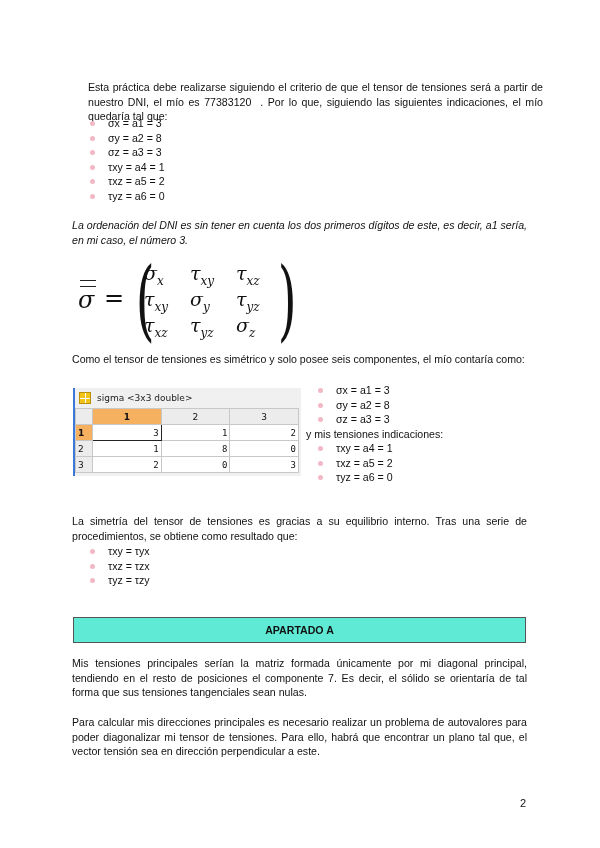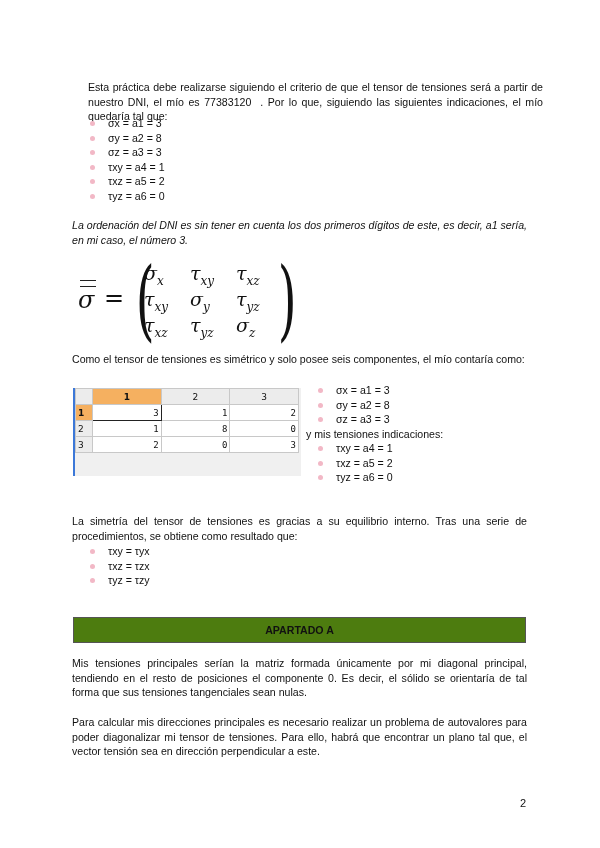--- a/index.html
+++ b/index.html
@@ -31,21 +31,21 @@
     .ml-icon::after { content:""; position:absolute; left:0; top:5px; width:10px; height:1px; background:#fff; }
     table.ml-t { border-collapse: collapse; width: 224px; background: #fff; table-layout: fixed; }
     table.ml-t td, table.ml-t th { border: 1px solid #c8c8c8; height: 15px; padding: 0 2px; font-weight: normal; }
     table.ml-t th { background: #ececec; text-align: center; font-size: 9px; }
     table.ml-t th.sel { background: #f5b060; font-weight: bold; }
     table.ml-t td.rh { background: #ececec; width: 12px; text-align: left; font-size: 9px; }
     table.ml-t td.rh.sel { background: #f5b060; font-weight: bold; }
     table.ml-t td.v { text-align: right; font-family: "DejaVu Sans Mono", monospace; font-size: 9px; }
     table.ml-t td.v.active { border: 1.5px solid #222; }
     .side { position: absolute; left: 306px; top: 383px; line-height: 14.5px; }
-    .apartado { position: absolute; left: 73px; top: 617px; width: 451px; height: 24px; background: #4d7c0f;
+    .apartado { position: absolute; left: 73px; top: 617px; width: 451px; height: 24px; background: #5eead4;
       border: 1.5px solid #555; text-align: center; line-height: 24px; font-weight: bold; font-size: 10.6px; }
     .pagenum { position: absolute; left: 520px; top: 797px; font-size: 11px; }
   </style>
 </head>
 <body>
 
 <p class="para" style="top:64px; margin:16px;">Esta práctica debe realizarse siguiendo el criterio de que el tensor de tensiones será a partir de nuestro DNI, el mío es 77383120&nbsp; . Por lo que, siguiendo las siguientes indicaciones, el mío quedaría tal que:</p>
 <ul class="bul" style="left:90px; top:116px;">
   <li>σx = a1 = 3</li>
   <li>σy = a2 = 8</li>
@@ -71,20 +71,24 @@
       <div><span>τ</span><sub>xz</sub></div>
       <div><span>τ</span><sub>yz</sub></div>
       <div><span>σ</span><sub>z</sub></div>
     </div>
   <div class="mat-paren" style="left:192px;">)</div>
 </div>
 
 <p class="para" style="top:352px; margin:0;">Como el tensor de tensiones es simétrico y solo posee seis componentes, el mío contaría como:</p>
 
 <div class="ml">
+  <div class="ml-title">
+    <span class="ml-icon"></span>
+    <span>sigma &lt;3x3 double&gt;</span>
+  </div>
   <table class="ml-t">
     <tbody>
         <tr>
       <th style="width:12px;"></th>
       <th class="sel">1</th>
       <th>2</th>
       <th>3</th>
     </tr>
     <tr>
       <td class="rh sel">1</td>
@@ -124,16 +128,16 @@
 
 <p class="para" style="top:514px; margin:0;">La simetría del tensor de tensiones es gracias a su equilibrio interno. Tras una serie de procedimientos, se obtiene como resultado que:</p>
 <ul class="bul" style="left:90px; top:544px;text-align:right;">
   <li>τxy = τyx</li>
   <li>τxz = τzx</li>
   <li>τyz = τzy</li>
 </ul>
 
 <div class="apartado">APARTADO A</div>
 
-<p class="para" style="top:656px; margin:0;">Mis tensiones principales serían la matriz formada únicamente por mi diagonal principal, tendiendo en el resto de posiciones el componente 0. Es decir, el sólido se orientaría de tal forma que sus tensiones tangenciales sean nulas.</p>
+<p class="para" style="top:656px; margin:0;">Mis tensiones principales serían la matriz formada únicamente por mi diagonal principal, tendiendo en el resto de posiciones el componente 7. Es decir, el sólido se orientaría de tal forma que sus tensiones tangenciales sean nulas.</p>
 <p class="para" style="top:715px; margin:0;">Para calcular mis direcciones principales es necesario realizar un problema de autovalores para poder diagonalizar mi tensor de tensiones. Para ello, habrá que encontrar un plano tal que, el vector tensión sea en dirección perpendicular a este.</p>
 
 <div class="pagenum">2</div>
 
 </body></html>

